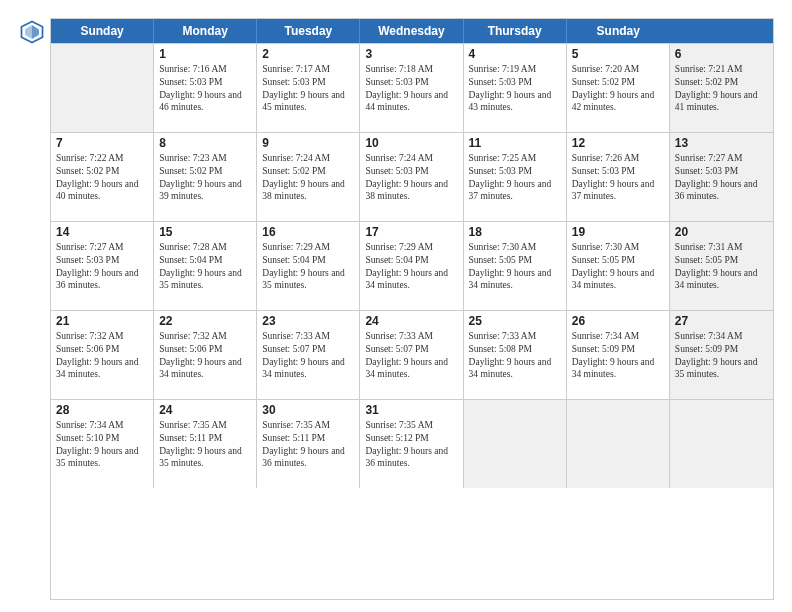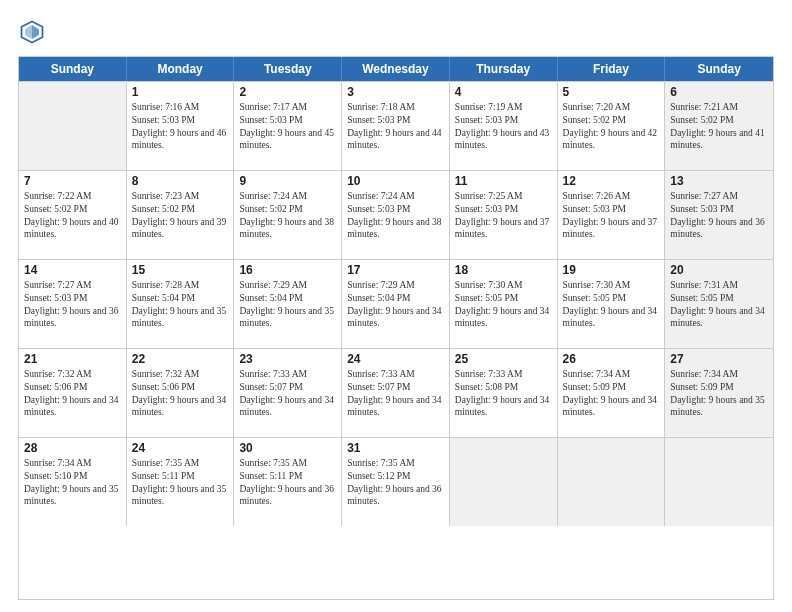--- a/index.html
+++ b/index.html
@@ -8,21 +8,21 @@
       height: 612px;
       font-family: Arial, sans-serif;
       background: #fff;
       overflow: hidden;
     }
     .page {
       width: 792px;
       height: 612px;
       padding: 18px 18px 12px 18px;
       display: flex;
-      flex-direction: column;
+      flex-direction: row;
     }
     .header {
       display: flex;
       justify-content: space-between;
       align-items: flex-start;
       margin-bottom: 10px;
     }
     .logo {
       display: flex;
       align-items: center;
@@ -132,21 +132,20 @@
     </div>
   </div>
 
   <div class="calendar">
     <div class="cal-header-row">
     <div class="cal-header-cell">Sunday</div>
         <div class="cal-header-cell">Monday</div>
         <div class="cal-header-cell">Tuesday</div>
         <div class="cal-header-cell">Wednesday</div>
         <div class="cal-header-cell">Thursday</div>
-        <div class="cal-header-cell">Friday</div>
         <div class="cal-header-cell">Sunday</div>
       </div>
     <div class="cal-body">
     <div class="cal-row">
           <div class="cal-cell shaded empty"></div>
           <div class="cal-cell">
             <span class="day-number">1</span>
             <div class="cell-text">Sunrise: 7:16 AM
 Sunset: 5:03 PM
 Daylight: 9 hours

